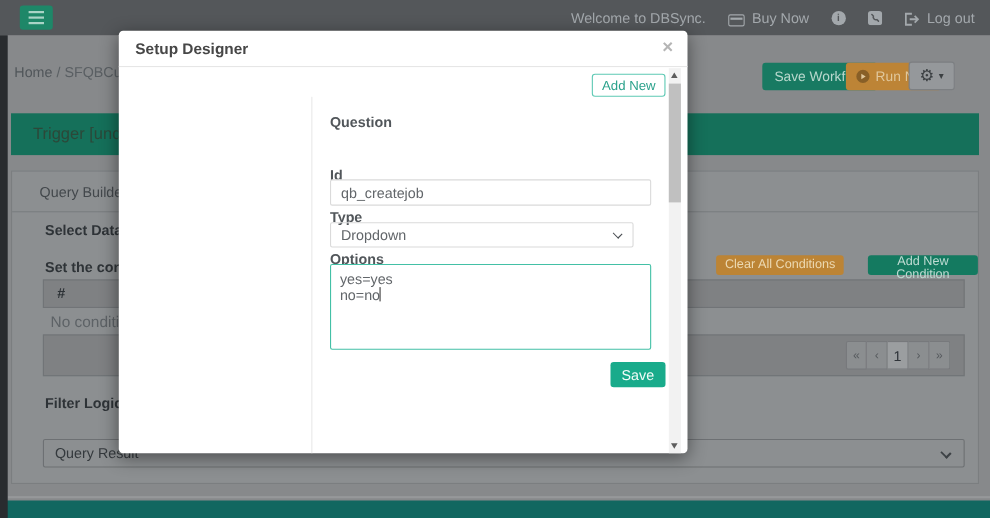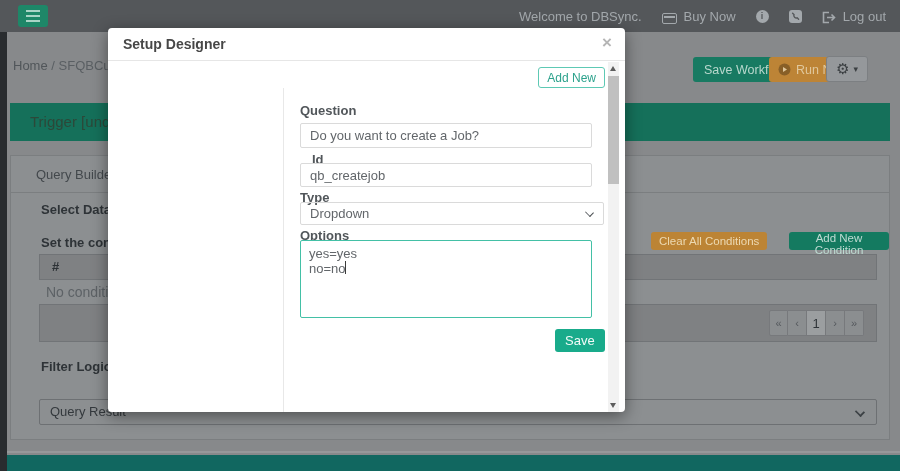--- a/index.html
+++ b/index.html
@@ -58,21 +58,21 @@
 
   
   .modal { position:absolute; left:108px; top:28px; width:517px; height:384px; background:#ffffff; border-radius:4px; box-shadow:0 4px 16px rgba(0,0,0,.45); z-index:10; }
   .modal-header { position:absolute; left:0; top:0; width:100%; height:33px; border-bottom:1px solid #e6e6e6; }
   .modal-title { position:absolute; left:15px; top:0; line-height:33px; font-size:14px; font-weight:bold; color:#474747; }
   .modal-close { position:absolute; right:13px; top:5px; font-size:17px; font-weight:bold; color:#b5b5b5; background:none; border:none; cursor:pointer; line-height:1.2; }
   .divider { position:absolute; left:175px; top:60px; bottom:0; width:1px; background:#e8e8e8; }
   .add-new { position:absolute; right:20px; top:39px; height:21px; padding:0 8px; background:#fff; border:1px solid #5ec9b4; border-radius:3px; color:#2ca28c; font-size:12px; cursor:pointer; }
   .fld-label { position:absolute; left:192px; font-size:13px; font-weight:bold; color:#51565a; }
   .fld-input { position:absolute; left:192px; width:292px; height:25px; border:1px solid #dadada; border-radius:2px; font-family:inherit; font-size:13px; color:#62666a; padding:0 9px; outline:none; }
-  .fld-select { position:absolute; left:192px; width:304px; height:23px; border:1px solid #dadada; border-radius:2px; font-size:13px; color:#62666a; line-height:21px; padding-left:9px; cursor:pointer; }
+  .fld-select { position:absolute; left:192px; width:276px; height:23px; border:1px solid #dadada; border-radius:2px; font-size:13px; color:#62666a; line-height:21px; padding-left:9px; cursor:pointer; }
   .fld-select .chev { position:absolute; right:10px; top:6px; width:7px; height:7px; border-right:1.5px solid #4a4e52; border-bottom:1.5px solid #4a4e52; transform:rotate(45deg) scale(1,.8); }
   .fld-textarea { position:absolute; left:192px; top:212px; width:292px; height:78px; border:1px solid #43c0a6; border-radius:2px; font-family:inherit; font-size:13px; color:#62666a; line-height:15px; padding:5px 8px; resize:none; outline:none; overflow:hidden; }
   .resize-grip { position:absolute; left:475px; top:301px; width:9px; height:9px; pointer-events:none; }
   .text-caret { position:absolute; left:237px; top:233px; width:1px; height:13px; background:#3a3a3a; }
   .modal-save { position:absolute; left:447px; top:301px; height:23px; padding:0 10px; background:#19ab8b; color:#f2fbf8; font-size:13px; }
   .msb { position:absolute; left:500px; top:34px; width:11px; height:350px; background:#f2f2f2; }
   .msb-up { position:absolute; left:0; top:2px; width:11px; height:10px; }
   .msb-up::after { content:""; position:absolute; left:2px; top:2px; border-left:3.5px solid transparent; border-right:3.5px solid transparent; border-bottom:5px solid #5d5d5d; }
   .msb-down { position:absolute; left:0; bottom:2px; width:11px; height:10px; }
   .msb-down::after { content:""; position:absolute; left:2px; top:3px; border-left:3.5px solid transparent; border-right:3.5px solid transparent; border-top:5px solid #5d5d5d; }
@@ -161,23 +161,22 @@
 
   <div class="modal">
     <div class="modal-header">
       <span class="modal-title">Setup Designer</span>
       <button class="modal-close">×</button>
     </div>
     <div class="divider"></div>
     <button class="add-new">Add New</button>
 
     <span class="fld-label" style="top:75px;">Question</span>
-    <input class="fld-input" style="top: 95px;" value="Do you want to create a Job?">
-
-    <span class="fld-label" style="top:124px;margin-left:12px;">Id</span>
+
+    <span class="fld-label" style="top:124px;">Id</span>
     <input class="fld-input" style="top: 135px; height: 24px;" value="qb_createjob">
 
     <span class="fld-label" style="top:162px;">Type</span>
     <div class="fld-select" style="top:174px;">
       <span>Dropdown</span>
       <span class="chev"></span>
     </div>
 
     <span class="fld-label" style="top:200px;">Options</span>
     <textarea class="fld-textarea" spellcheck="false" style="">yes=yes

